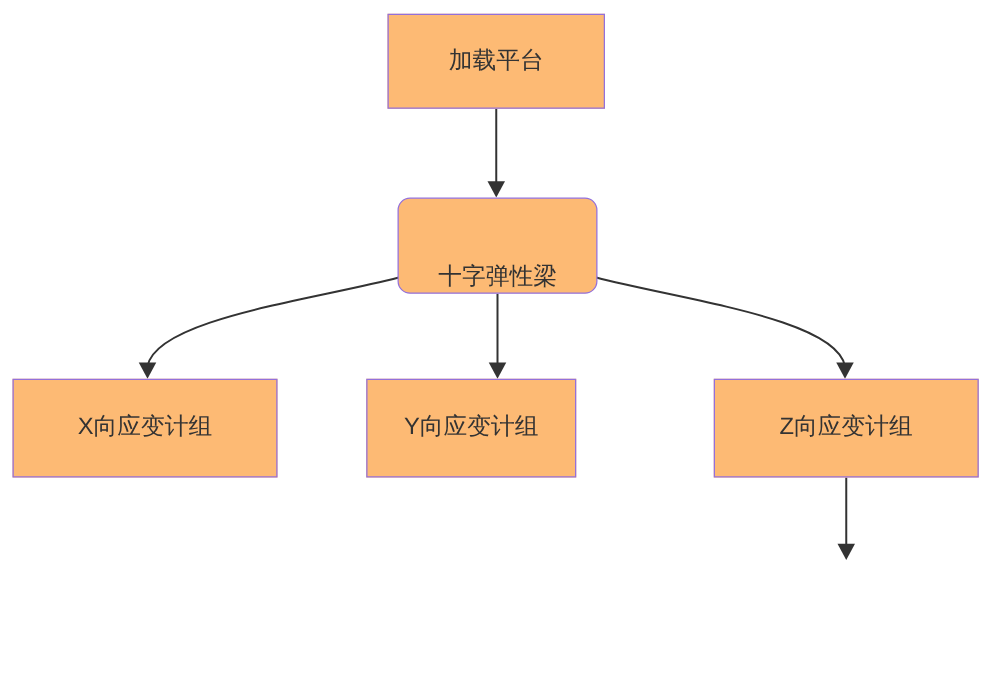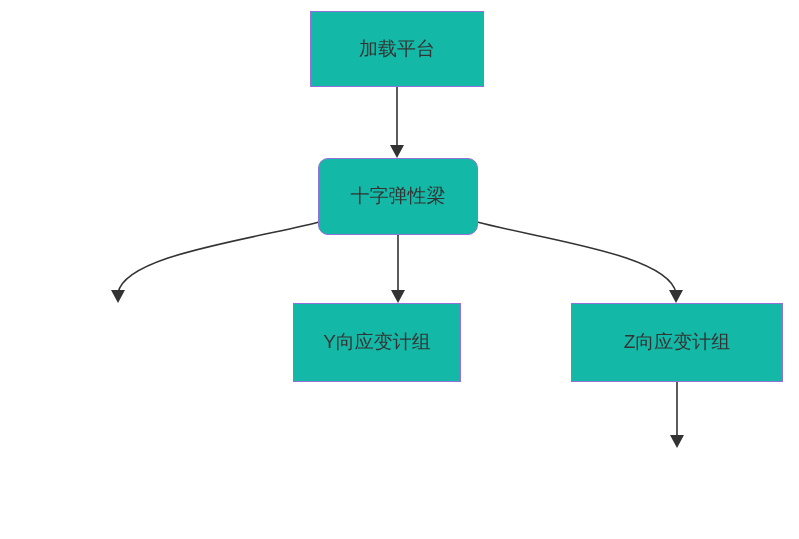--- a/index.html
+++ b/index.html
@@ -21,33 +21,34 @@
     position: absolute;
     left: 0;
     top: 0;
     width: 799px;
     height: 539px;
     pointer-events: none;
   }
   .node {
     position: absolute;
     box-sizing: border-box;
-    background: #14b8a6;
+    background: #fdba74;
     border: 1.5px solid #9370DB;
     display: flex;
     align-items: center;
     justify-content: center;
     color: #333333;
     font-size: 19px;
     line-height: 1.2;
     text-align: center;
     white-space: nowrap;
   }
   .node.rounded {
     border-radius: 10px;
+    align-items: flex-end;
   }
   .edge {
     fill: none;
     stroke: #333333;
     stroke-width: 1.6px;
   }
   .arrowhead {
     fill: #333333;
     stroke: none;
   }
@@ -76,20 +77,23 @@
   </svg>
 
   <div class="node rect" style="left:310px; top:11px; width:174px; height:76px;">
     <span>加载平台</span>
   </div>
 
   <div class="node rounded" style="left:318px; top:158px; width:160px; height:77px;">
     <span>十字弹性梁</span>
   </div>
 
+  <div class="node rect" style="left:10px; top:303px; width:212px; height:79px;">
+    <span>X向应变计组</span>
+  </div>
 
   <div class="node rect" style="left:293px; top:303px; width:168px; height:79px;">
     <span>Y向应变计组</span>
   </div>
 
   <div class="node rect" style="left:571px; top:303px; width:212px; height:79px;">
     <span>Z向应变计组</span>
   </div>
 
 

